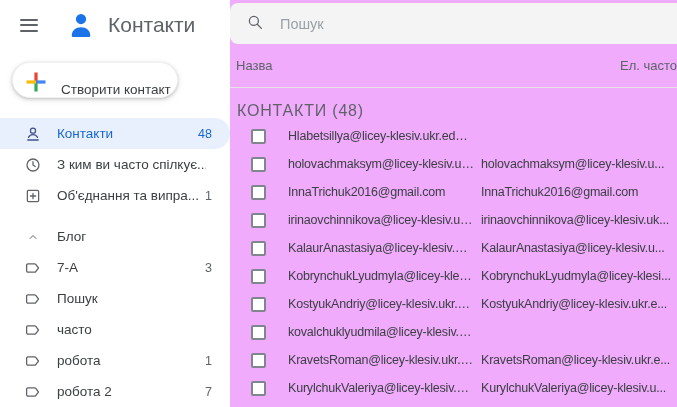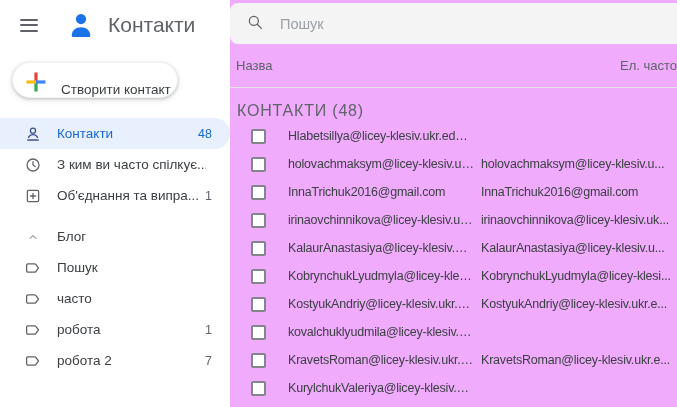--- a/index.html
+++ b/index.html
@@ -126,20 +126,29 @@
 
       <div class="section-header">
         <span class="nav-icon" style="width:18px;display:flex;justify-content:center;">
           <svg class="gray-stroke" width="14" height="14" viewBox="0 0 24 24">
               <path d="M7 14.5l5-5 5 5"></path>
             </svg>
         </span>
         <span class="nav-label">Блог</span>
       </div>
 
+      <div class="nav-item">
+        <span class="nav-icon">
+          <svg class="gray-stroke" width="18" height="18" viewBox="0 0 24 24">
+              <path d="M5.2 6.5h8.9c.6 0 1.2.3 1.6.8l3.6 4.7-3.6 4.7c-.4.5-1 .8-1.6.8H5.2c-.9 0-1.7-.8-1.7-1.7V8.2c0-.9.8-1.7 1.7-1.7z"></path>
+            </svg>
+        </span>
+        <span class="nav-label">7-А</span>
+        <span class="nav-count">3</span>
+      </div>
 
       <div class="nav-item">
         <span class="nav-icon">
           <svg class="gray-stroke" width="18" height="18" viewBox="0 0 24 24">
               <path d="M5.2 6.5h8.9c.6 0 1.2.3 1.6.8l3.6 4.7-3.6 4.7c-.4.5-1 .8-1.6.8H5.2c-.9 0-1.7-.8-1.7-1.7V8.2c0-.9.8-1.7 1.7-1.7z"></path>
             </svg>
         </span>
         <span class="nav-label">Пошук</span>
         <span class="nav-count"></span>
       </div>
@@ -237,17 +246,18 @@
         <span class="cell name">kovalchuklyudmila@licey-klesiv.ukr.edu...</span>
       </div>
       <div class="contact-row">
         <span class="checkbox"></span>
         <span class="cell name">KravetsRoman@licey-klesiv.ukr.educati...</span>
         <span class="cell email">KravetsRoman@licey-klesiv.ukr.e...</span>
       </div>
       <div class="contact-row">
         <span class="checkbox"></span>
         <span class="cell name">KurylchukValeriya@licey-klesiv.ukr.educ...</span>
+        <span class="cell email">KurylchukValeriya@licey-klesiv.u...</span>
       </div>
 
     </div>
   </div>
 </div>
 
 </body></html>

